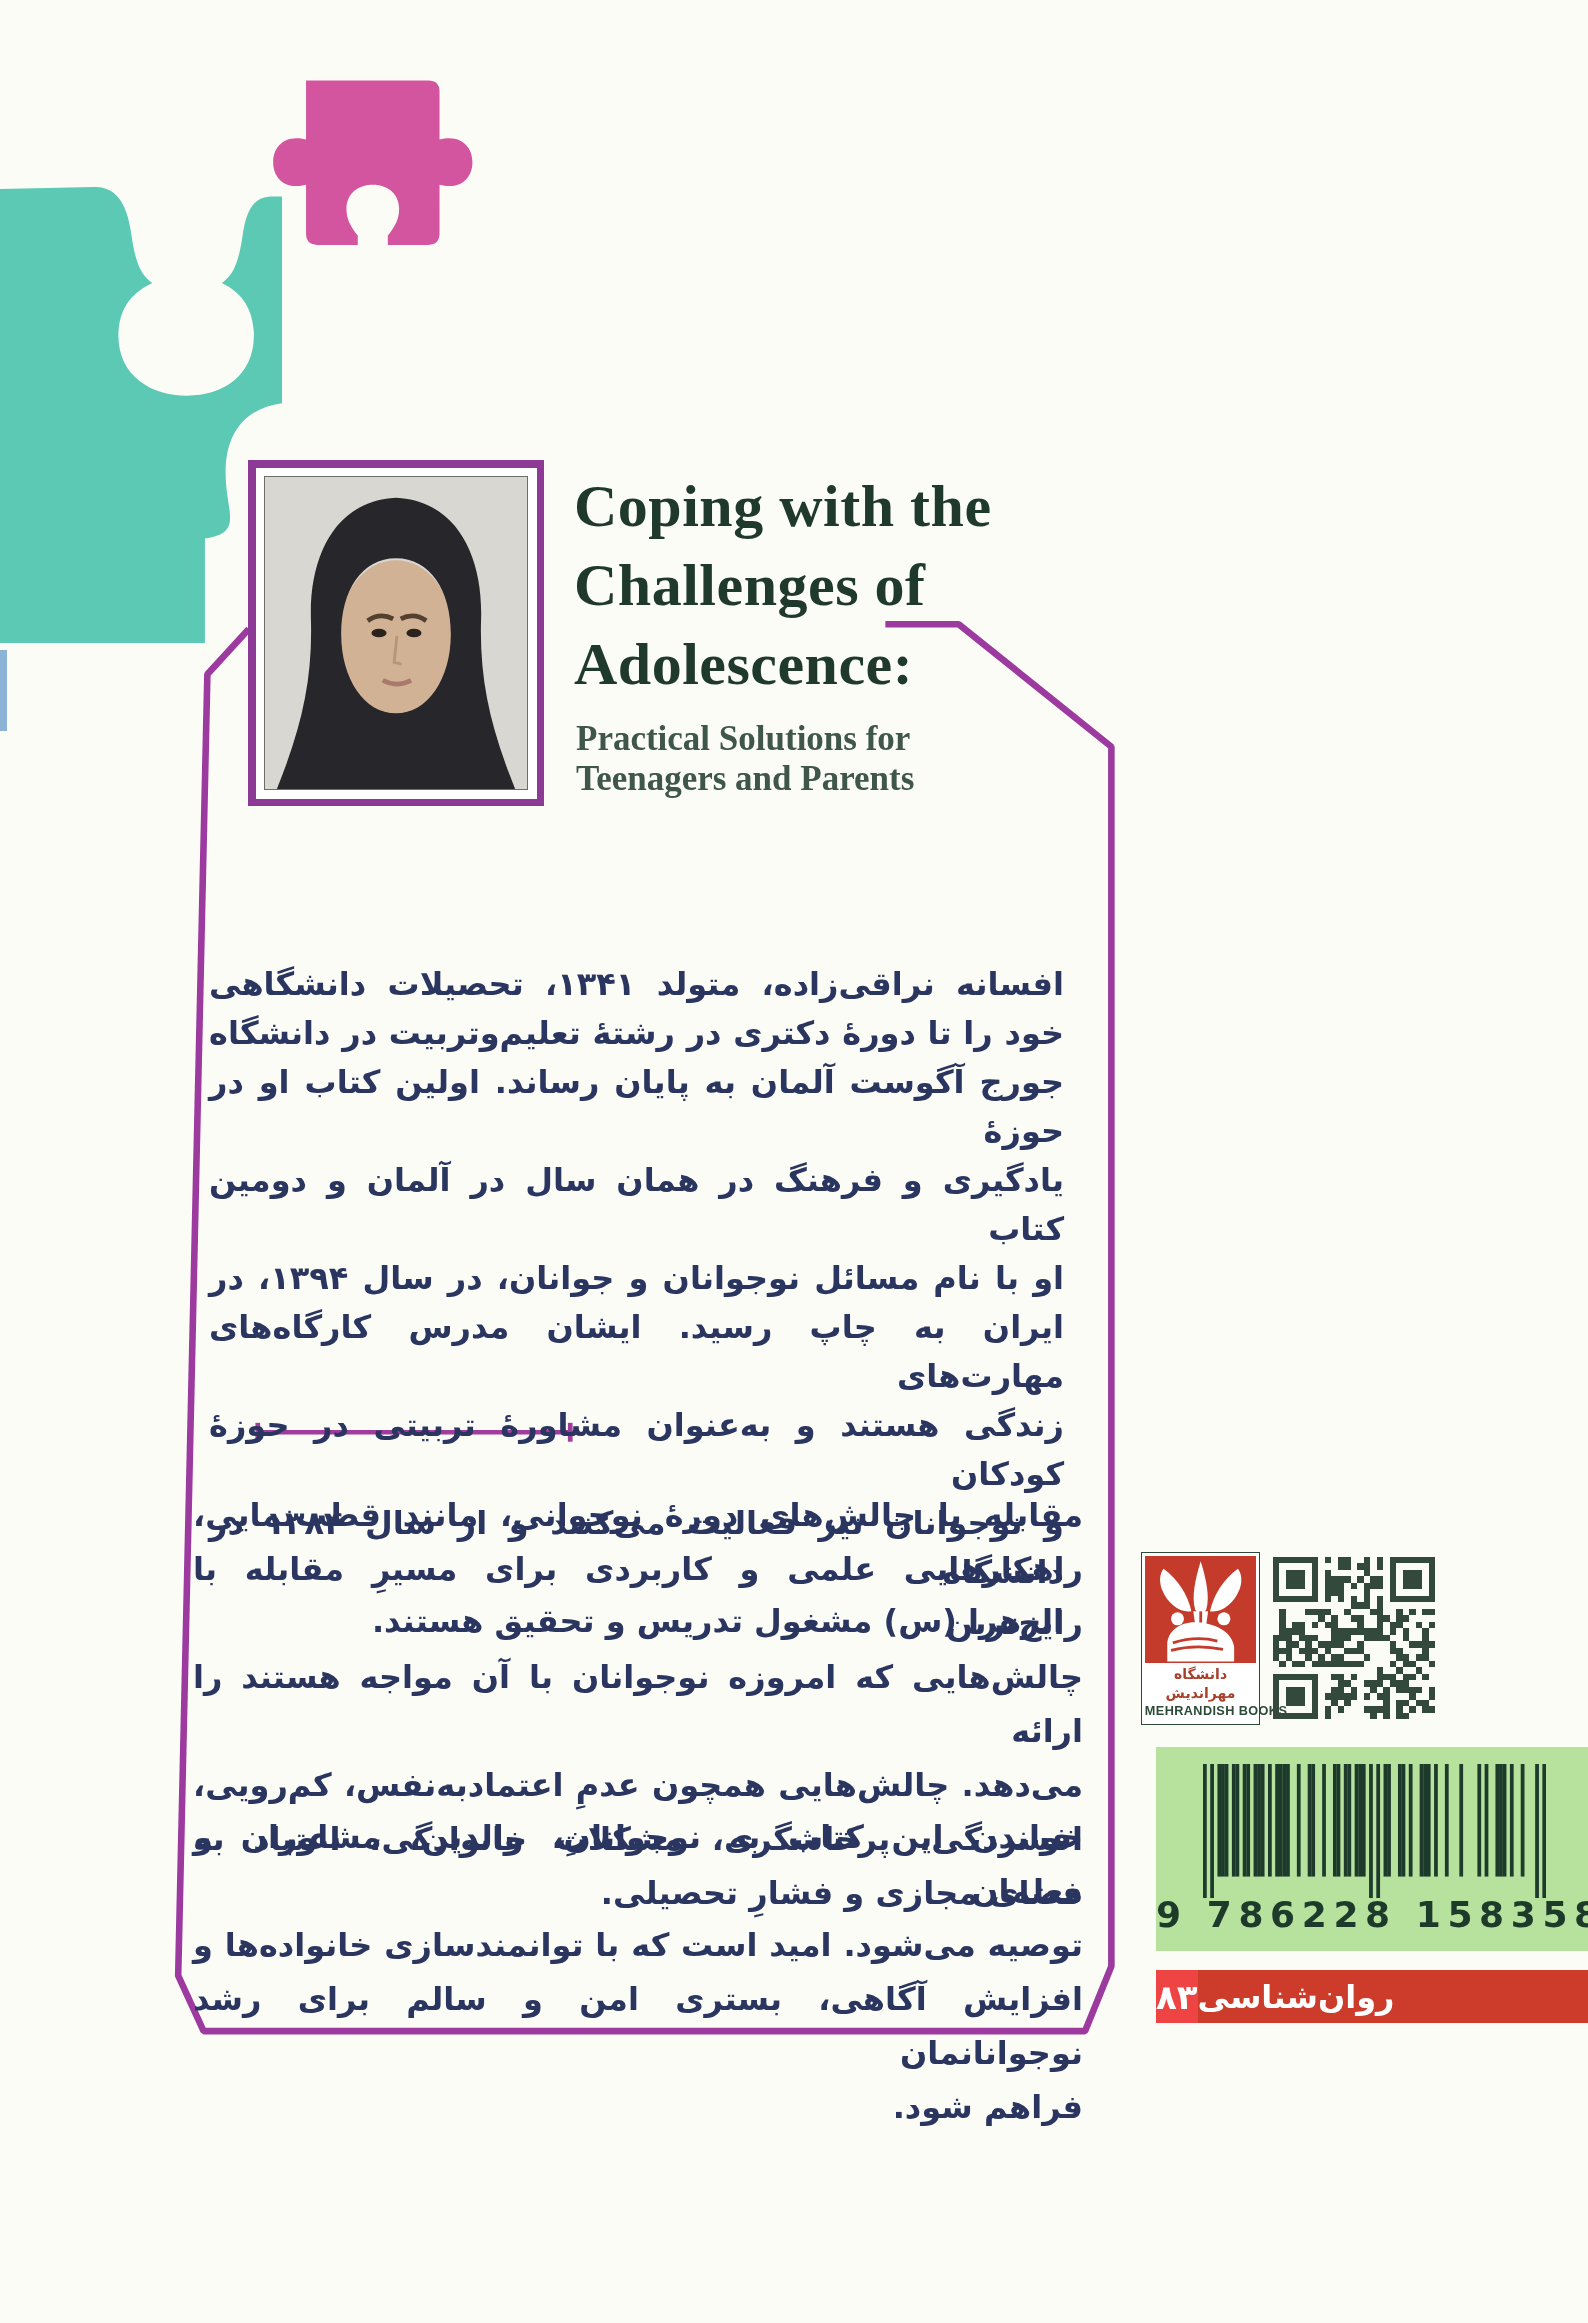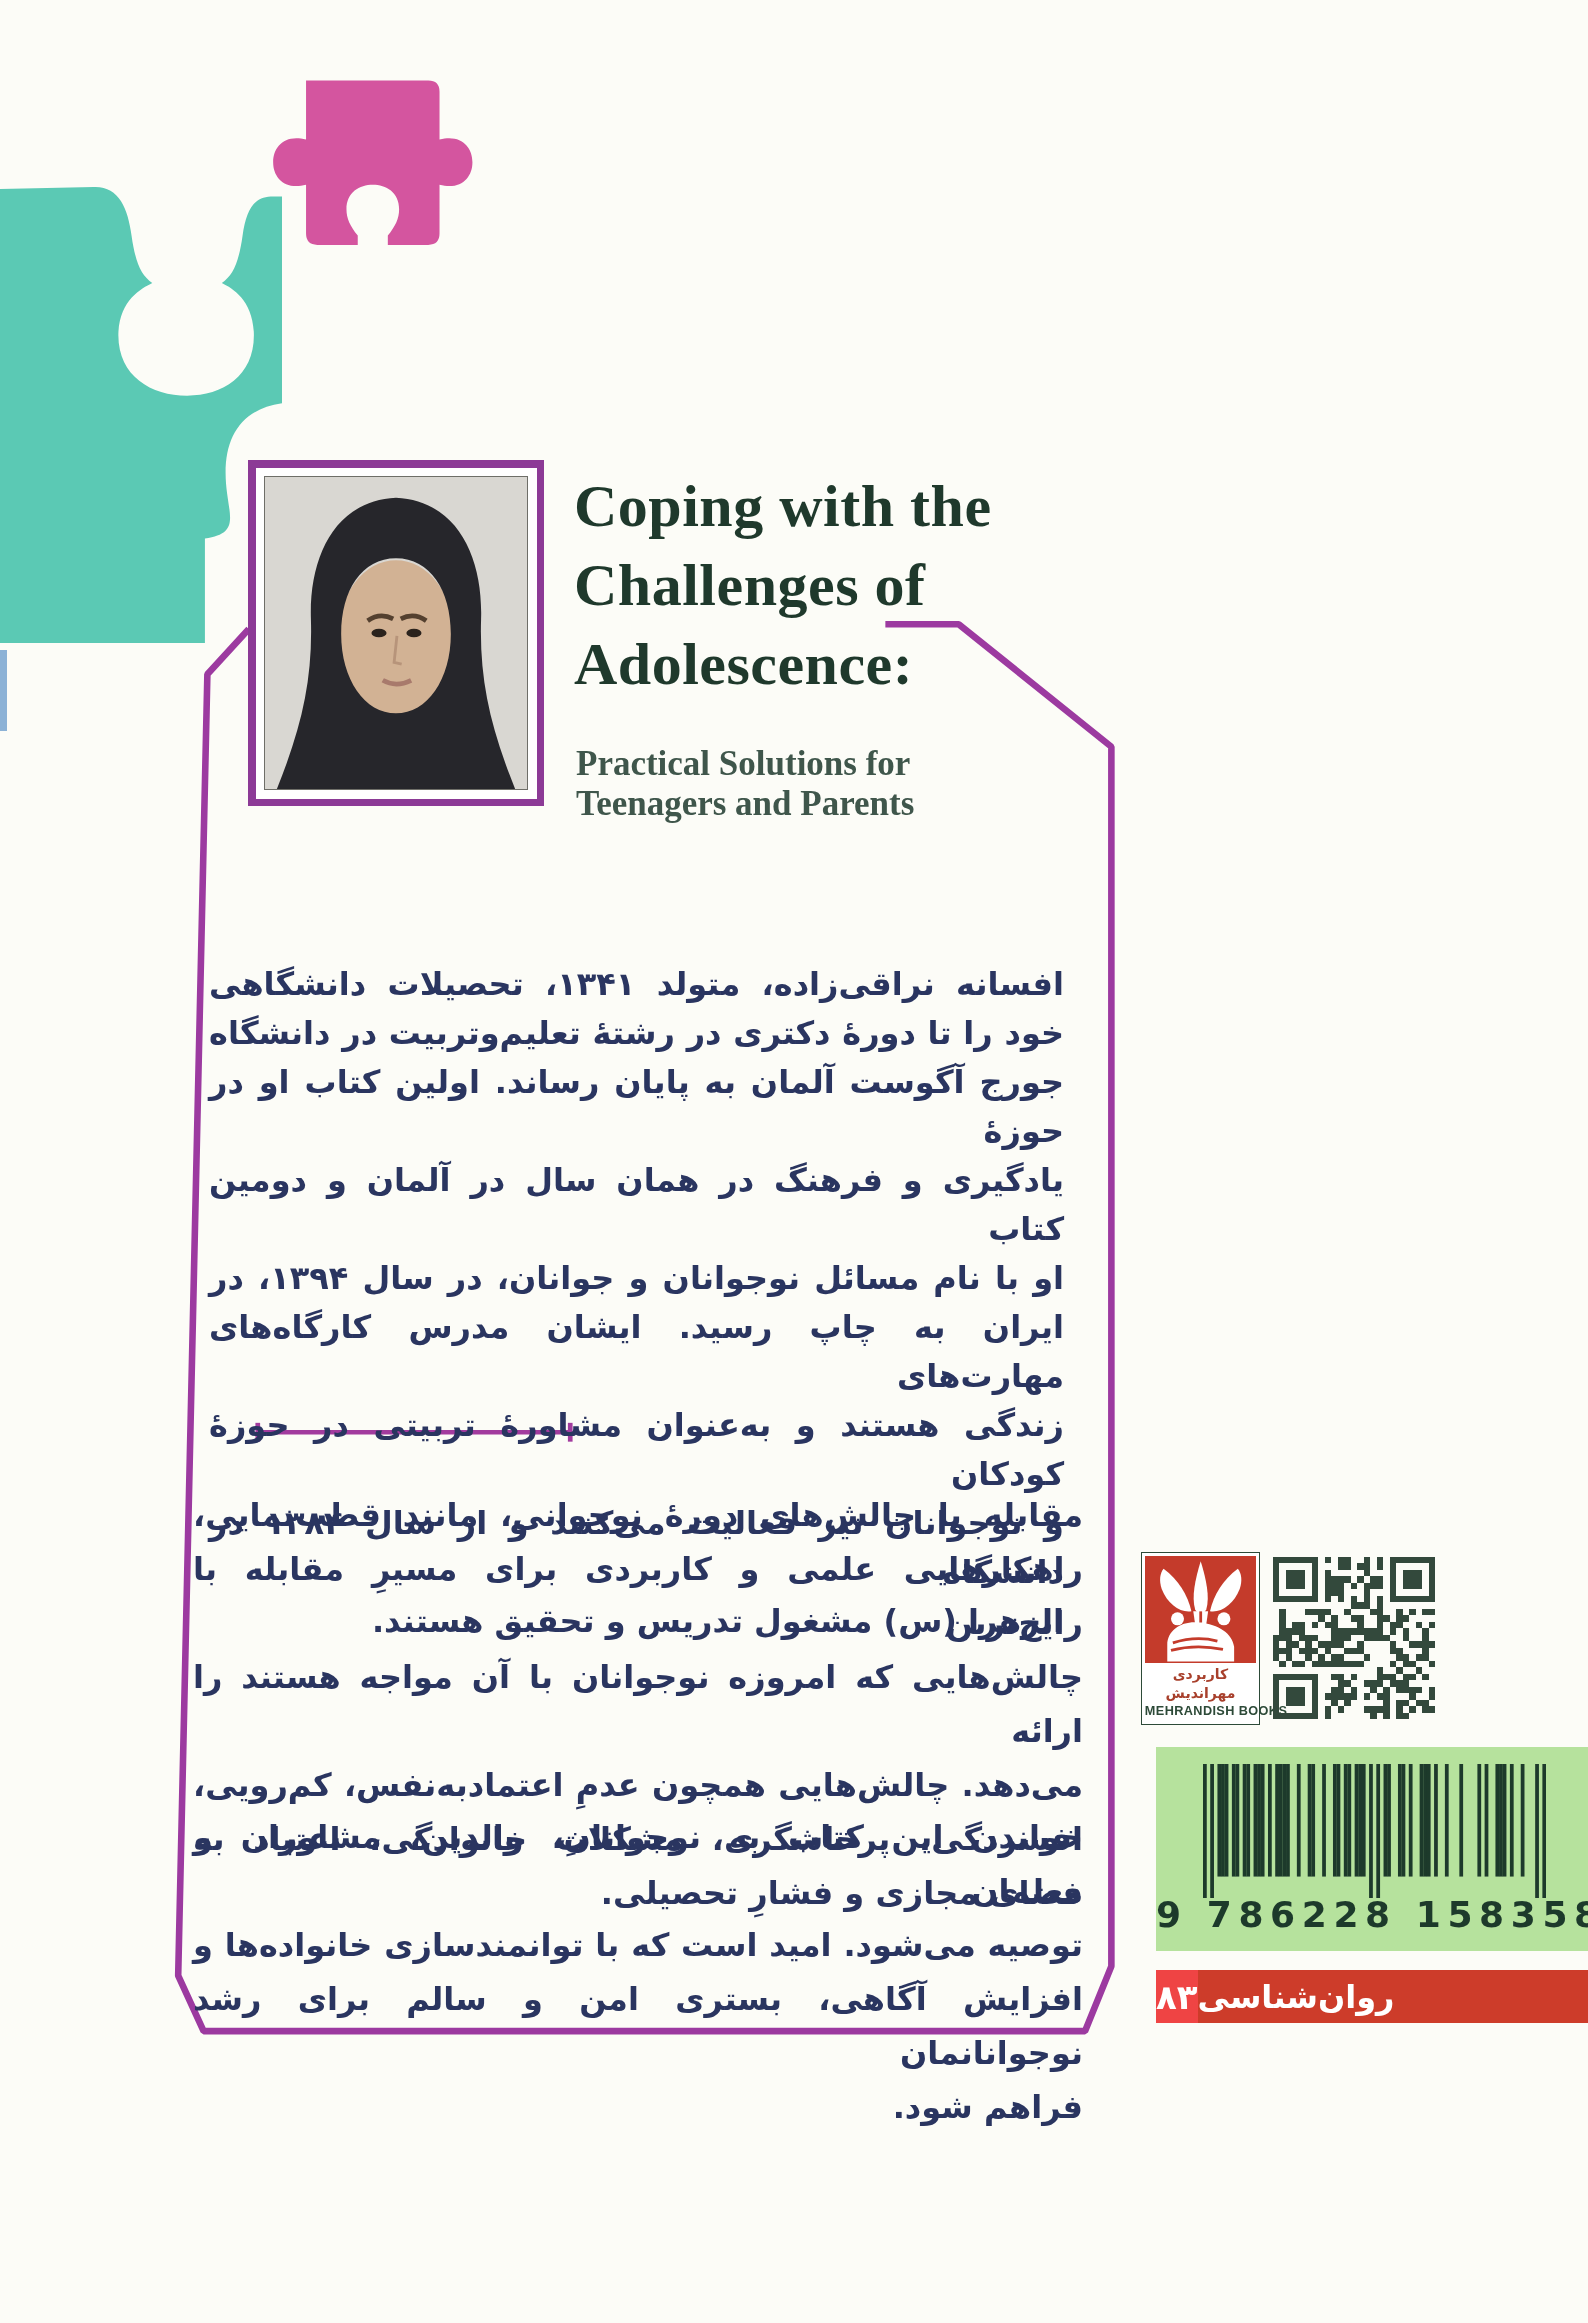--- a/index.html
+++ b/index.html
@@ -24,21 +24,21 @@
   .photo-mat { background:#fff; width:100%; height:100%; padding:8.5px; }
   .photo { width:100%; height:100%; border:1.9px solid #6e6e68; background:#d9d7d2; overflow:hidden; }
   .photo svg { display:block; width:100%; height:100%; }
 
   
   .title { left:574px; top:467px; width:490px; color:#1f392c;
     font-family:"Liberation Serif", serif; font-weight:bold;
     font-size:60px; line-height:79px; letter-spacing:0.5px; }
   .subtitle { left:576px; top:719px; width:452px; color:#3f564b;
     font-family:"Liberation Serif", serif; font-weight:bold;
-    font-size:35px; line-height:40px;margin-top:25px; }
+    font-size:35px; line-height:40px; }
 
   .author { left:250px; top:836px; width:716px; color:#3e64b2;
     font-family:"Liberation Sans", sans-serif; font-weight:bold;
     font-size:41px; letter-spacing:7.5px; white-space:nowrap; }
 
   
   .ptext { direction:rtl; color:#2a3560; font-weight:bold;
     font-family:"DejaVu Sans", sans-serif; font-size:32px;margin-top:33px; }
   .ptext .tline { text-align:justify; text-align-last:justify; }
   .ptext .tline:last-child { text-align-last:right; }
@@ -189,21 +189,21 @@
         <path fill="#fff" d="M100,12 C84,24 74,40 70,58 C82,60 96,50 102,34 C105,25 104,17 100,12 Z"></path>
         <circle cx="35" cy="66" r="7" fill="#fff"></circle>
         <circle cx="85" cy="66" r="7" fill="#fff"></circle>
         <path fill="#fff" d="M52,58 L68,58 L66,72 L54,72 Z"></path>
         <path fill="#fff" d="M24,112 L24,94 C24,78 40,68 58,70 C80,72 94,82 96,96 L96,112 Z"></path>
         <path d="M30,92 Q55,84 78,90" stroke="#c43b2b" stroke-width="3" fill="none"></path>
         <path d="M28,100 Q55,93 84,99" stroke="#c43b2b" stroke-width="3" fill="none"></path>
         <path d="M60,70 L60,58" stroke="#c43b2b" stroke-width="3"></path>
       </svg>
     </div>
-    <div class="logo-fa">کاربردی مهراندیش</div>
+    <div class="logo-fa">دانشگاه مهراندیش</div>
     <div class="logo-en">MEHRANDISH BOOKS</div>
   </div>
 
   <div class="abs qr">
     <svg id="qrsvg" viewBox="0 0 25 25" shape-rendering="crispEdges">
         <rect x="0" y="0" width="7" height="1" fill="#33493c"></rect>
         <rect x="0" y="6" width="7" height="1" fill="#33493c"></rect>
         <rect x="0" y="1" width="1" height="5" fill="#33493c"></rect>
         <rect x="6" y="1" width="1" height="5" fill="#33493c"></rect>
         <rect x="2" y="2" width="3" height="3" fill="#33493c"></rect>

